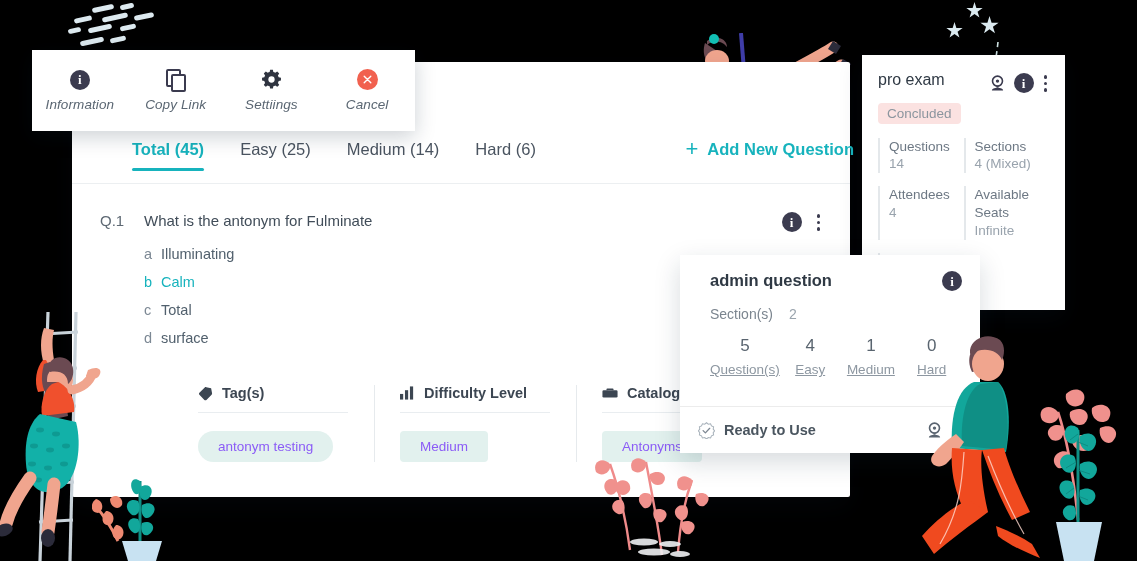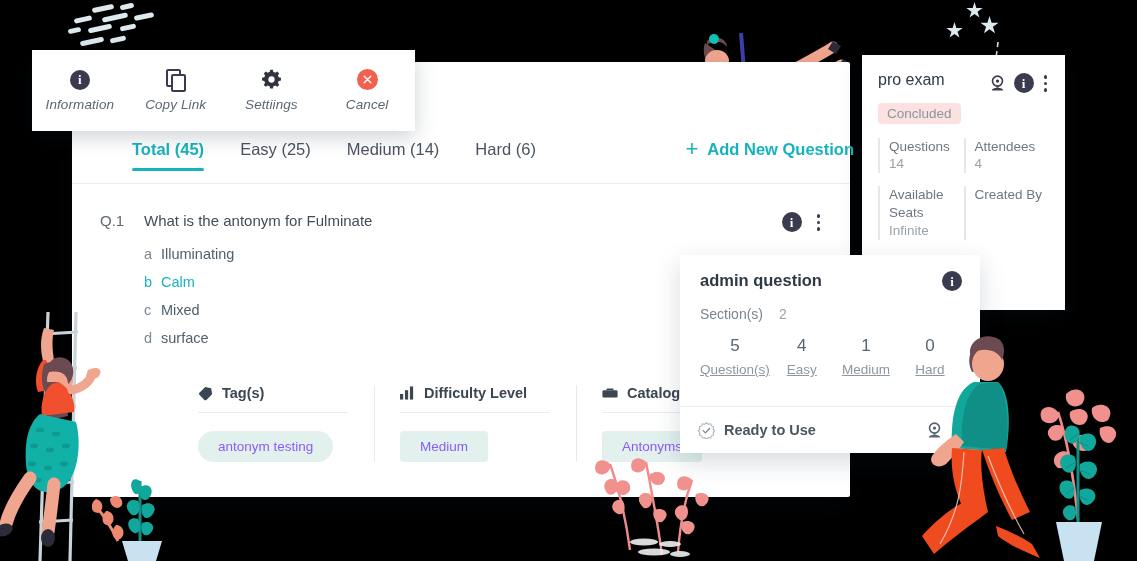--- a/index.html
+++ b/index.html
@@ -90,21 +90,21 @@
       font-size:13.5px;padding:3px 9px;border-radius:4px;}
   .stats{display:flex;flex-wrap:wrap;margin-top:14px;}
   .stat{width:50%;box-sizing:border-box;border-left:2px solid #e4e8eb;
       padding-left:9px;margin-bottom:13px;}
   .stat .l{font-size:13.5px;color:#6d7884;line-height:1.32;}
   .stat .v{font-size:13.5px;color:#99a3ad;line-height:1.32;}
 
   
   .adminq{position:absolute;left:680px;top:255px;width:300px;height:198px;
       background:#fff;box-shadow:0 9px 24px rgba(20,40,60,.17);z-index:20;}
-  .aq-pad{padding:16px 18px 0 20px;}
+  .aq-pad{padding:16px 18px 0 30px;}
   .aq-top{display:flex;align-items:flex-start;}
   .aq-title{font-size:16.5px;color:#2f3944;font-weight:600;flex:1;}
   .aq-sec{display:flex;gap:16px;margin-top:15px;font-size:14px;color:#7b858f;}
   .aq-sec .n{color:#9aa4ad;}
   .aq-nums{display:flex;margin-top:14px;text-align:center;}
   .aq-n{flex:1;}
   .aq-n .num{font-size:17px;color:#59646f;margin-bottom:6px;}
   .aq-n .cap{font-size:13.5px;color:#8d97a1;text-decoration:underline;}
   .aq-foot{position:absolute;left:0;right:0;bottom:0;height:47px;
       border-top:1px solid #ececec;display:flex;align-items:center;
@@ -189,21 +189,21 @@
         <div class="opt">
           <span class="k">a</span>
           <span>Illuminating</span>
         </div>
         <div class="opt correct">
           <span class="k">b</span>
           <span>Calm</span>
         </div>
         <div class="opt">
           <span class="k">c</span>
-          <span>Mixed</span>
+          <span>Total</span>
         </div>
         <div class="opt">
           <span class="k">d</span>
           <span>surface</span>
         </div>
       </div>
     </div>
 
     <div class="meta">
 
@@ -264,20 +264,24 @@
               <span></span>
           </span>
         </div>
       </div>
       <span class="badge">Concluded</span>
 
       <div class="stats">
         <div class="stat">
           <div class="l">Questions</div>
           <div class="v">14</div>
+        </div>
+        <div class="stat">
+          <div class="l">Sections</div>
+          <div class="v">4 (Mixed)</div>
         </div>
         <div class="stat">
           <div class="l">Attendees</div>
           <div class="v">4</div>
         </div>
         <div class="stat">
           <div class="l">Available Seats</div>
           <div class="v">Infinite</div>
         </div>
         <div class="stat">

